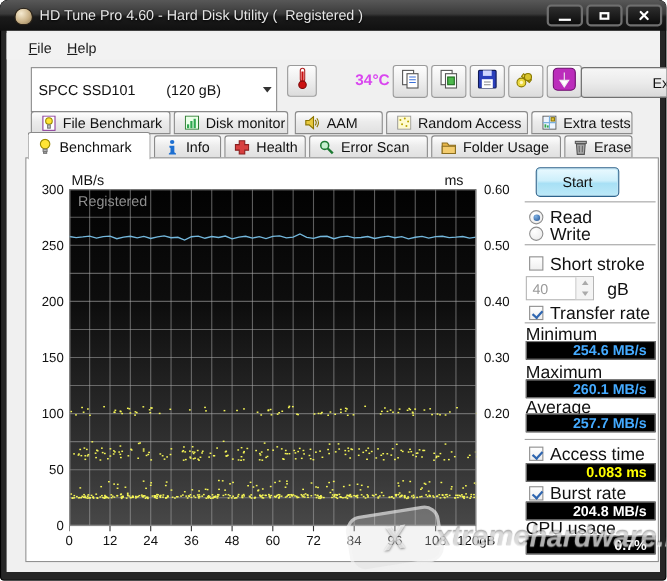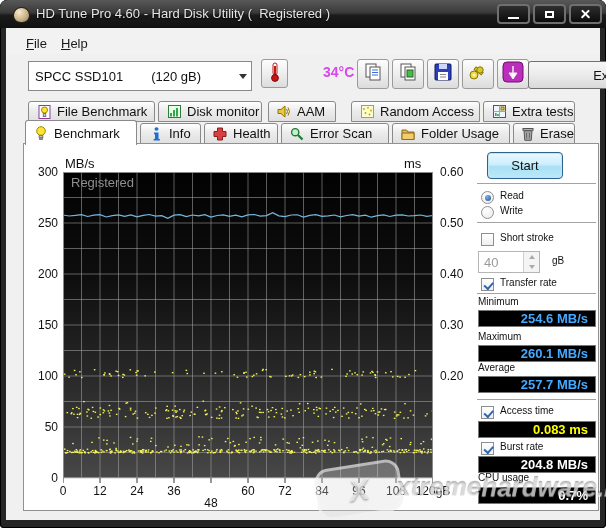--- a/index.html
+++ b/index.html
@@ -21,21 +21,21 @@
   .g-close span{position:absolute;left:0;top:4.5px;width:11px;height:2.4px;background:#fff;border-radius:1px;}
   .g-close span:first-child{transform:rotate(45deg);}
   .g-close span:last-child{transform:rotate(-45deg);}
   
   .client{position:absolute;left:6px;top:28px;width:594px;height:492px;background:#f0f0f0;}
   
   .menubar{position:absolute;left:6px;top:30px;width:594px;height:24px;background:#f2f2f2;}
   .menu-item{position:absolute;top:4px;font-size:13px;color:#1a1a1a;padding:2px 4px;}
   .menu-item .mkey{text-decoration:underline;}
   
-  .combo{position:absolute;left:28px;top:61px;width:224px;height:30px;background:#fff;border:1px solid #8a8a8a;
+  .combo{position:absolute;left:28px;top:61px;width:224px;height:41px;background:#fff;border:1px solid #8a8a8a;
          box-sizing:border-box;font-size:13px;color:#111;display:flex;align-items:center;}
   .combo .dev{margin-left:6px;}
   .combo .cap{margin-left:28px;}
   .combo .arrowbox{margin-left:auto;width:17px;height:100%;display:flex;align-items:center;justify-content:center;}
   .combo .arrow{width:0;height:0;border-left:4px solid transparent;border-right:4px solid transparent;border-top:5px solid #333;}
   .tool-btn{position:absolute;top:59px;width:32px;height:30px;background:linear-gradient(180deg,#fdfdfd,#eeeeee 50%,#dcdcdc);
             border:1px solid #9a9a9a;border-radius:3px;box-sizing:border-box;display:flex;align-items:center;justify-content:center;}
   .temp-label{position:absolute;left:295px;top:64px;font-size:14px;font-weight:bold;color:#d946ef;margin-left:28px;}
   .exit-btn{position:absolute;left:528px;top:61px;width:64px;height:26px;font-size:13px;color:#111;
             background:linear-gradient(180deg,#f6f6f6,#ebebeb 50%,#d9d9d9);border:1px solid #707070;border-radius:3px;
@@ -53,21 +53,21 @@
   
   .plot{position:absolute;left:63px;top:172px;width:370px;height:312px;z-index:2;}
   .plot-bg{position:absolute;left:63px;top:172px;width:370px;height:306px;
            background:linear-gradient(180deg,#020202 0%,#0e0e0e 35%,#383838 85%,#484848 100%);z-index:2;}
   .axis-label{position:absolute;font-size:13px;color:#111;z-index:3;}
   .tick{position:absolute;font-size:12px;color:#111;z-index:3;}
   .tick.left{width:34px;text-align:right;}
   .tick.xaxis{width:44px;text-align:center;}
   .registered-wm{position:absolute;left:71px;top:175px;font-size:13px;color:#8f8f8f;z-index:4;}
   
-  .rp-label{position:absolute;font-size:10px;color:#111;z-index:3;}
+  .rp-label{position:absolute;font-size:16px;color:#111;z-index:3;}
   .sep{position:absolute;left:477px;width:119px;height:2px;border-top:1px solid #a3a3a3;border-bottom:1px solid #fff;z-index:3;}
   .start-btn{position:absolute;left:487px;top:152px;width:74px;height:25px;z-index:3;
              background:linear-gradient(180deg,#eaf9ff 0%,#cdeffb 45%,#a8e0f5 55%,#bce9f8 100%);
              border:1px solid #2c628b;border-radius:4px;box-shadow:0 0 0 1px #bfe6f5 inset;
              font-size:13px;color:#111;display:flex;align-items:center;justify-content:center;}
   .rb{position:absolute;width:13px;height:13px;border:1px solid #8e8e8e;border-radius:50%;
       background:radial-gradient(circle at 35% 30%,#fff,#e8e8e8);box-sizing:border-box;z-index:3;}
   .rb.selected::after{content:"";position:absolute;left:2.5px;top:2.5px;width:6px;height:6px;border-radius:50%;
       background:radial-gradient(circle at 35% 30%,#7fb2e5,#1f4f8f);}
   .cb{position:absolute;width:13px;height:13px;border:1px solid #8e8e8e;background:linear-gradient(180deg,#fff,#efefef);
@@ -211,21 +211,21 @@
     <span class="ticon">
         <svg width="13" height="13" viewBox="0 0 13 13">
           <rect x="0.5" y="0.5" width="12" height="12" fill="#eaffe8" stroke="#2e7d32"></rect>
           <rect x="2" y="8" width="2" height="3.5" fill="#2fa84f"></rect>
           <rect x="5" y="5" width="2" height="6.5" fill="#2fa84f"></rect>
           <rect x="8" y="3" width="2" height="8.5" fill="#2fa84f"></rect>
         </svg>
       </span>
     <span>Disk monitor</span>
   </div>
-  <div class="tab r1" style="left:268px;width:68px;">
+  <div class="tab r1" style="left:268px;width:80px;">
     <span class="ticon">
         <svg width="14" height="13" viewBox="0 0 14 13">
           <polygon points="1,4.5 4,4.5 8,1 8,12 4,8.5 1,8.5" fill="#e8c93e" stroke="#8a7400"></polygon>
           <path d="M9.5 4 q2 2.5 0 5 M11 2.5 q3 4 0 8" fill="none" stroke="#8a7400" stroke-width="1"></path>
         </svg>
       </span>
     <span>AAM</span>
   </div>
   <div class="tab r1" style="left:483px;width:92px;">
     <span class="ticon">
@@ -1066,21 +1066,21 @@
       <div class="tick right" style="left: 440px; top: 267px;">0.40</div>
       <div class="tick right" style="left: 440px; top: 318px;">0.30</div>
       <div class="tick right" style="left: 440px; top: 369px;">0.20</div>
       <div class="tick right" style="left: 440px; top: 420px; margin-left: 48px;">0.10</div>
     </div>
     <div id="x-ticks">
       <div class="tick xaxis" style="left: 41px; top: 484px;">0</div>
       <div class="tick xaxis" style="left: 78px; top: 484px;">12</div>
       <div class="tick xaxis" style="left: 115px; top: 484px;">24</div>
       <div class="tick xaxis" style="left: 152px; top: 484px;">36</div>
-      <div class="tick xaxis" style="left: 189px; top: 484px; margin-top: 12px;">48</div>
+      <div class="tick xaxis" style="left: 189px; top: 484px;">48</div>
       <div class="tick xaxis" style="left: 226px; top: 484px;">60</div>
       <div class="tick xaxis" style="left: 263px; top: 484px;">72</div>
       <div class="tick xaxis" style="left: 300px; top: 484px;">84</div>
       <div class="tick xaxis" style="left: 337px; top: 484px;">96</div>
       <div class="tick xaxis" style="left: 374px; top: 484px;">108</div>
       <div class="tick xaxis" style="left: 411px; top: 484px;">120gB</div>
     </div>
 
   <div class="start-btn">
       <span>Start</span>

